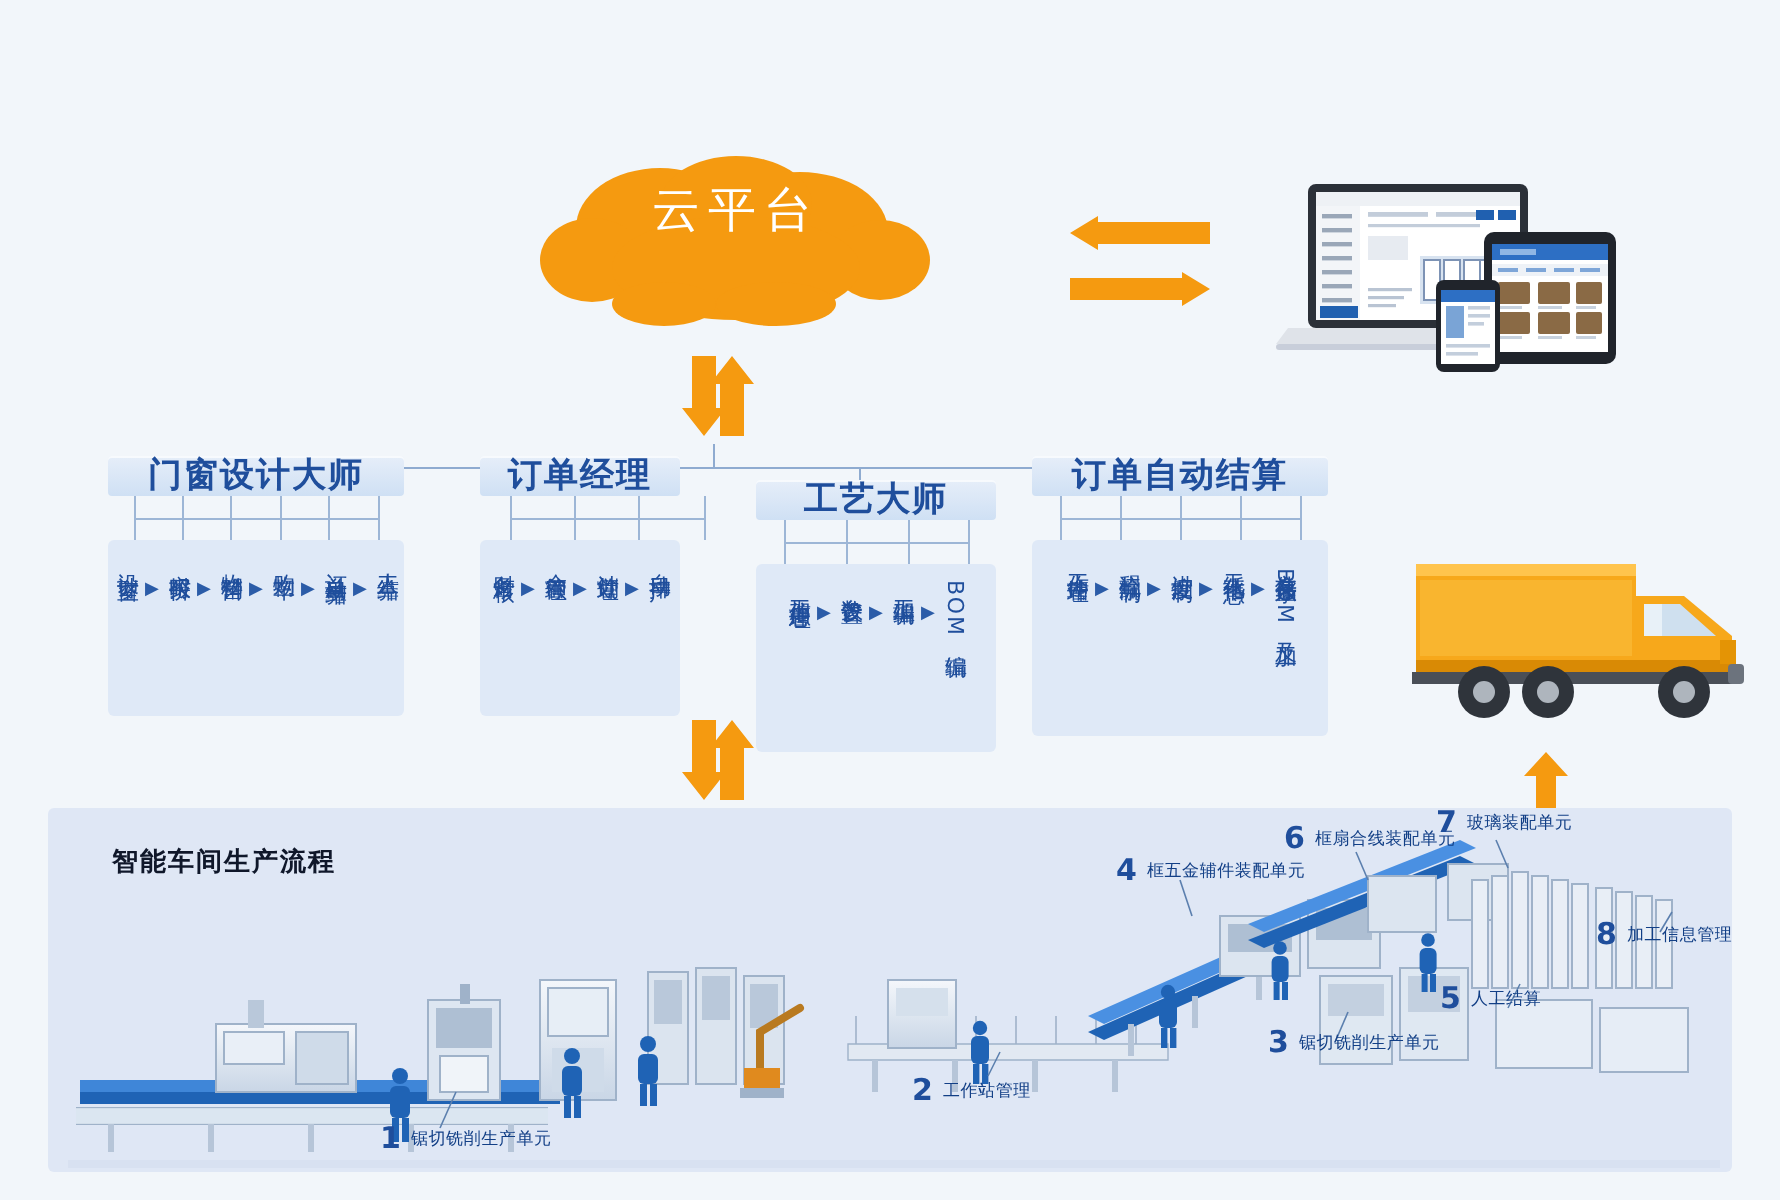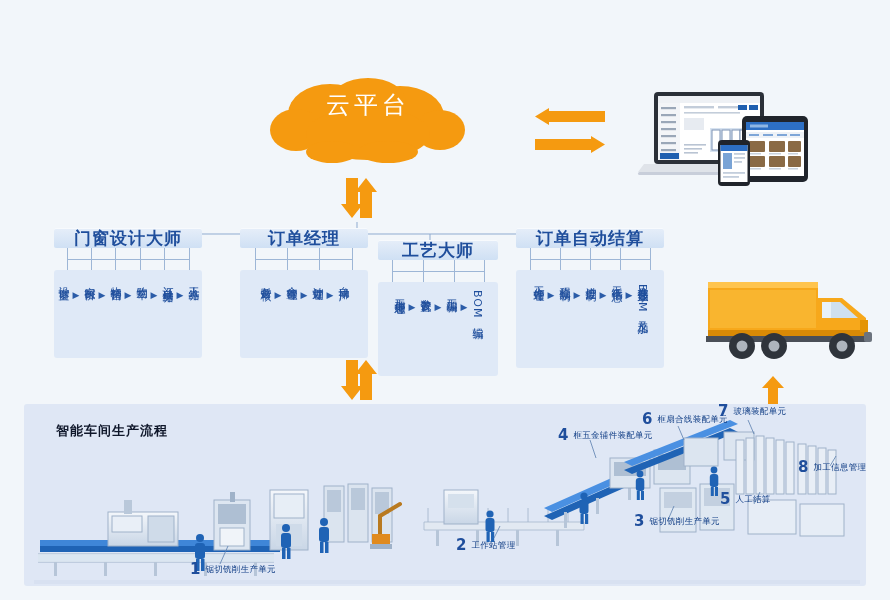--- a/index.html
+++ b/index.html
@@ -239,21 +239,21 @@
       <div class="vcell">物料营销</div>
       <div class="vsep">▶</div>
       <div class="vcell">购物车</div>
       <div class="vsep">▶</div>
       <div class="vcell">订单自动结算</div>
       <div class="vsep">▶</div>
       <div class="vcell">人工结算</div>
     </div>
   </div>
 
-  <div class="module" style="left:240px;width:128px;">
+  <div class="module" style="left:240px;width:100px;">
     <div class="module-head">订单经理</div>
     <div class="module-stems">
       <div class="bar" style="left:15px;width:97px;"></div>
       <div class="stem" style="left:15px;"></div>
       <div class="stem" style="left:47px;"></div>
       <div class="stem" style="left:79px;"></div>
       <div class="stem" style="left:112px;"></div>
     </div>
     <div class="module-body" style="height:70px;">
       <div class="vcell">财务审核</div>

